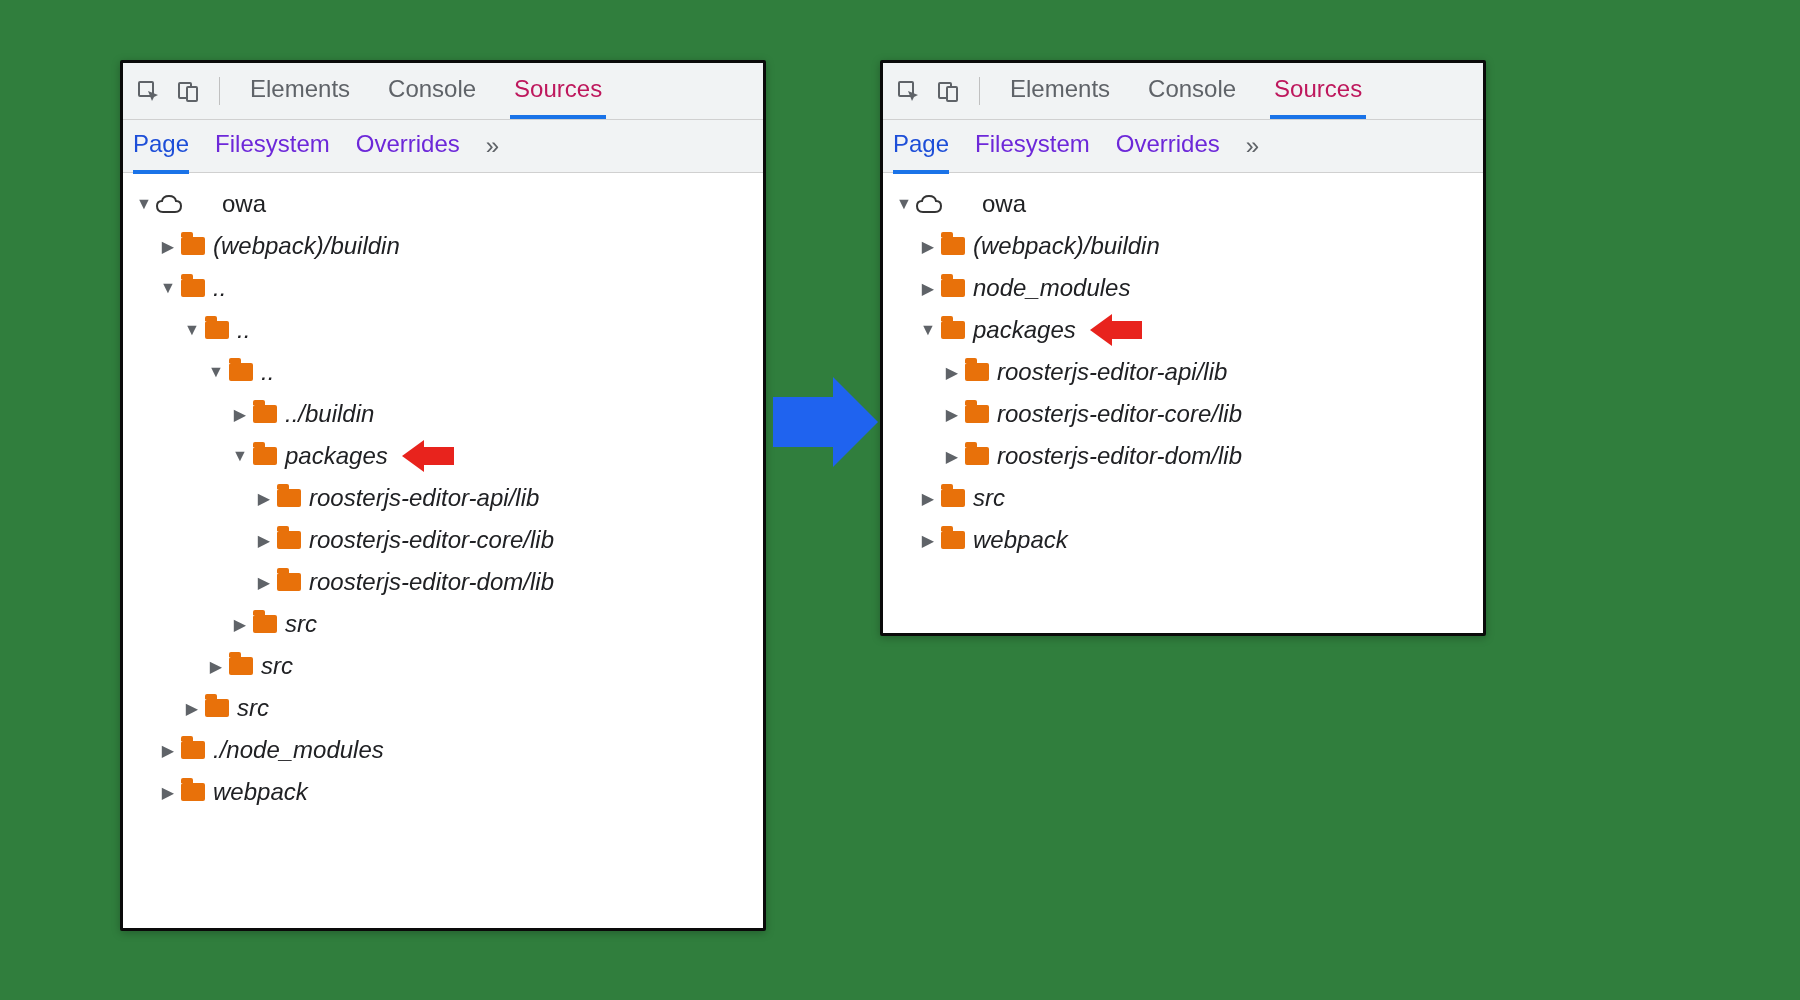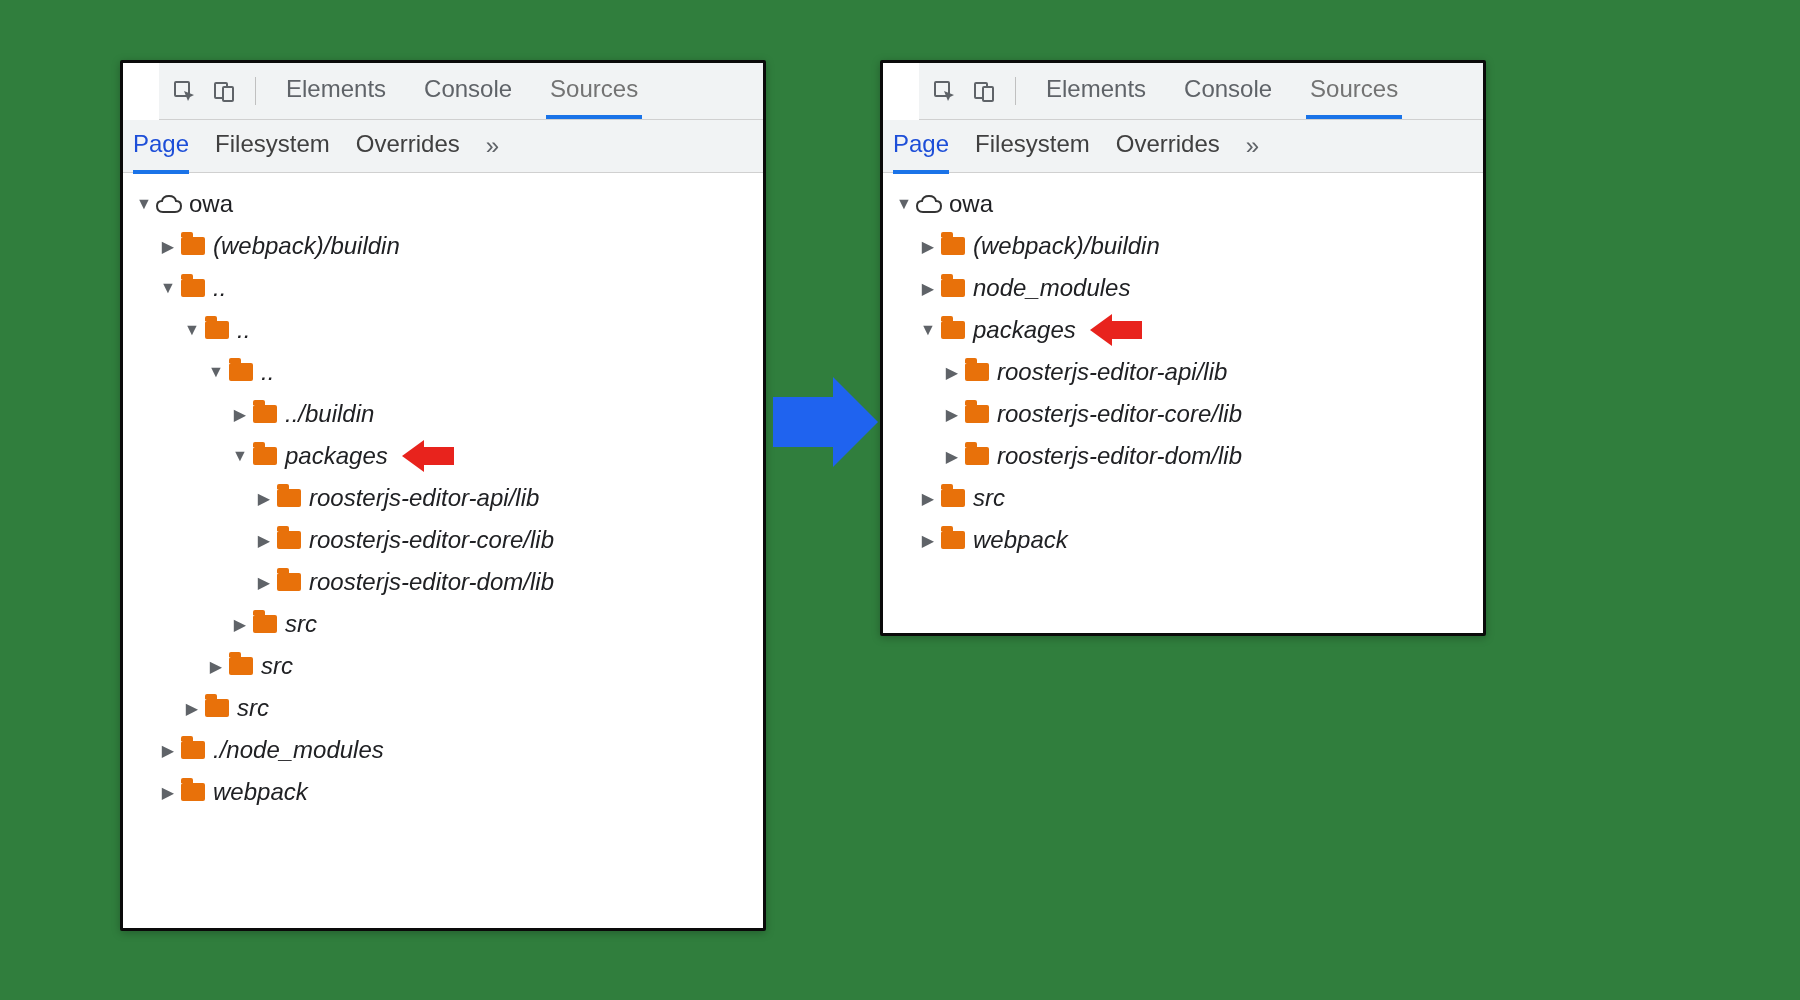--- a/index.html
+++ b/index.html
@@ -34,21 +34,20 @@
   }
   
   .toolbar {
     display: flex;
     align-items: center;
     height: 56px;
     background: #f1f3f4;
     border-bottom: 1px solid #d0d0d0;
     padding: 0 10px;
     gap: 10px;
-    margin-left: 36px;
   }
   .toolbar-icon {
     width: 30px;
     height: 30px;
     display: flex;
     align-items: center;
     justify-content: center;
     color: #555;
     cursor: pointer;
   }
@@ -69,39 +68,39 @@
   .tab {
     display: flex;
     align-items: center;
     font-size: 24px;
     color: #5f6368;
     cursor: pointer;
     border-bottom: 4px solid transparent;
     padding: 0 4px;
   }
   .tab.active {
-    color: #737373;
+    color: #be185d;
     border-bottom-color: #1a73e8;
   }
   
   .subtabs {
     display: flex;
     align-items: center;
     height: 52px;
     background: #f1f3f4;
     border-bottom: 1px solid #d0d0d0;
     padding: 0 10px;
     gap: 26px;
   }
   .subtab {
     display: flex;
     align-items: center;
     height: 100%;
     font-size: 24px;
-    color: #404040;
+    color: #6d28d9;
     cursor: pointer;
     border-bottom: 4px solid transparent;
   }
   .subtab.active {
     color: #1d4ed8;
     border-bottom-color: #1a73e8;
   }
   .more-chevrons {
     font-size: 24px;
     color: #5f6368;
@@ -136,20 +135,21 @@
     width: 28px;
     display: inline-flex;
     justify-content: center;
     margin-right: 6px;
   }
   .tree-row .label {
     font-style: italic;
   }
   .tree-row .label.upright {
     font-style: normal;
+    margin-left: 33px;
   }
   .folder-icon {
     width: 24px;
     height: 18px;
     background: #e8710a;
     border-radius: 2px;
     position: relative;
   }
   .folder-icon::before {
     content: '';

